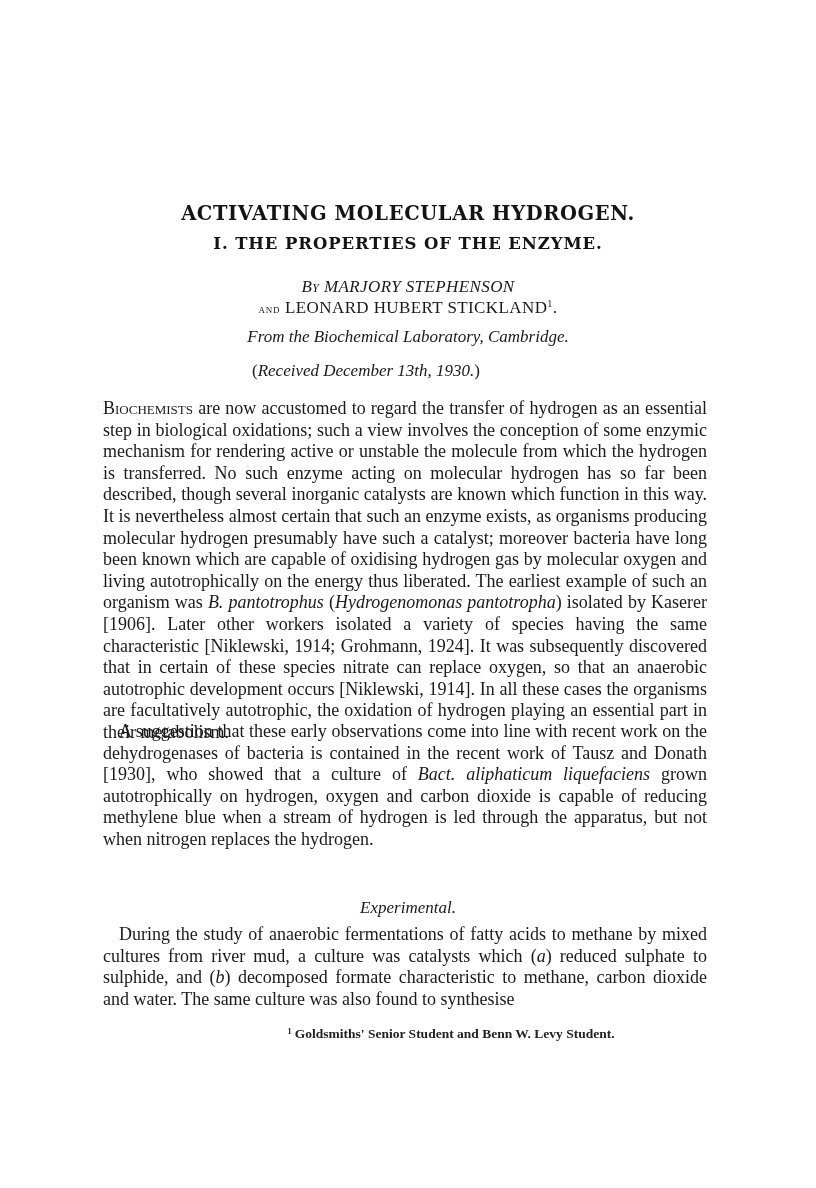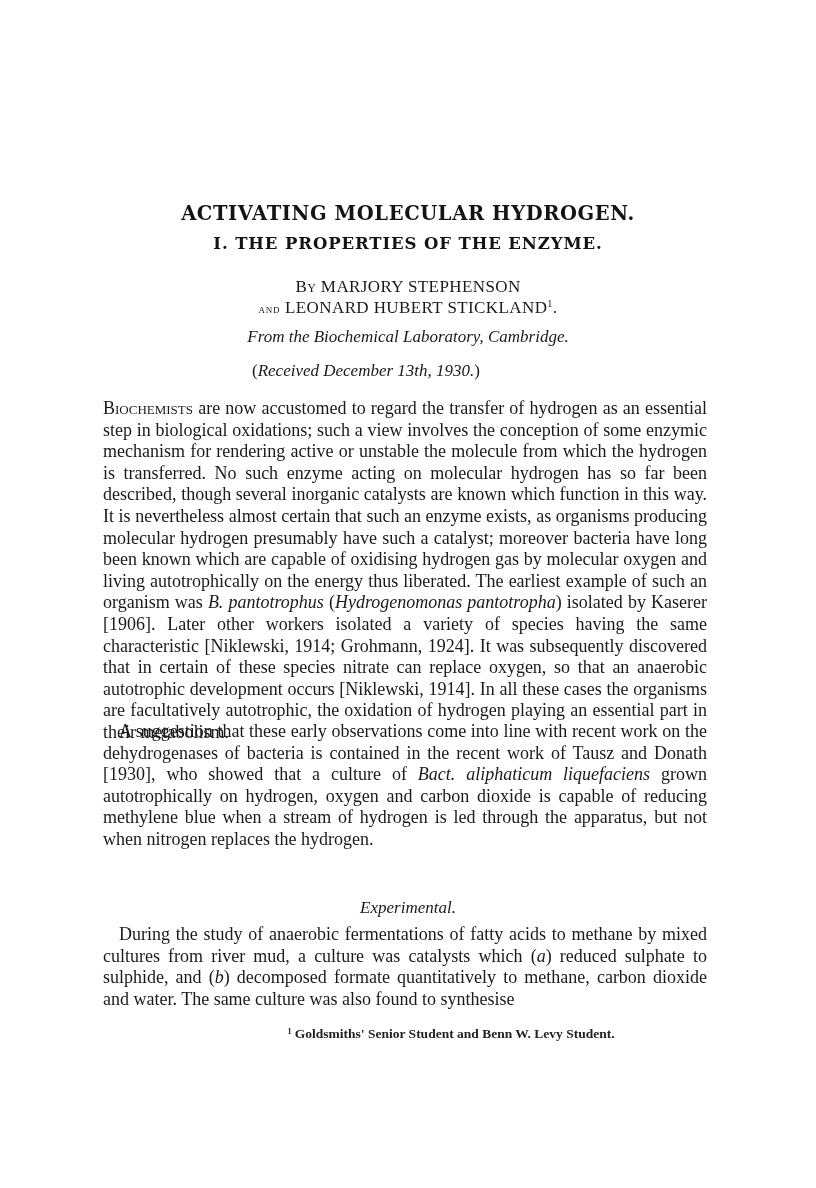--- a/index.html
+++ b/index.html
@@ -7,21 +7,21 @@
          font-family: "DejaVu Serif", "Liberation Serif", serif; color: #1a1a1a; }
   .page { position: absolute; left: 0; top: 0; width: 816px; height: 1188px; }
   .title { position: absolute; left: 0; width: 816px; text-align: center;
            font-family: "DejaVu Serif", serif; font-weight: bold; color: #141414;
            letter-spacing: 0.6px; }
   .t1 { top: 176px; font-size: 19.5px; }
   .t2 { top: 202px; font-size: 19.5px; }
   .t3 { top: 234px; font-size: 16.5px; letter-spacing: 0.9px; }
   .byline { position: absolute; left: 0; width: 816px; text-align: center;
             font-family: "Liberation Serif", serif; font-size: 17px; letter-spacing: 0.4px; }
-  .b1 { top: 277px; }
+  .b1 { top: 277px; font-style: italic; }
   .b2 { top: 298px; }
   .sc { font-variant: small-caps; }
   .sc-small { font-size: 13px; letter-spacing: 0.8px; }
   .aff { position: absolute; left: 0; width: 816px; text-align: center; top: 327px;
          font-family: "Liberation Serif", serif; font-style: italic; font-size: 17px; }
   .recv { position: absolute; left: 0; width: 732px; text-align: center; top: 361px;
           font-family: "Liberation Serif", serif; font-size: 17px; }
   .recv .it { font-style: italic; }
   .body { position: absolute; left: 103px; width: 604px;
           font-family: "Liberation Serif", serif; font-size: 18px; line-height: 21.6px;
@@ -65,20 +65,20 @@
     <p><span class="sc">Biochemists</span><span> are now accustomed to regard the transfer of hydrogen as an essential step in biological oxidations; such a view involves the conception of some enzymic mechanism for rendering active or unstable the molecule from which the hydrogen is transferred. No such enzyme acting on molecular hydrogen has so far been described, though several inorganic catalysts are known which function in this way. It is nevertheless almost certain that such an enzyme exists, as organisms producing molecular hydrogen presumably have such a catalyst; moreover bacteria have long been known which are capable of oxidising hydrogen gas by molecular oxygen and living autotrophically on the energy thus liberated. The earliest example of such an organism was </span><i>B. pantotrophus</i><span> (</span><i>Hydrogenomonas pantotropha</i><span>) isolated by Kaserer [1906]. Later other workers isolated a variety of species having the same characteristic [Niklewski, 1914; Grohmann, 1924]. It was subsequently discovered that in certain of these species nitrate can replace oxygen, so that an anaerobic autotrophic development occurs [Niklewski, 1914]. In all these cases the organisms are facultatively autotrophic, the oxidation of hydrogen playing an essential part in their metabolism.</span></p>
   </div>
 
   <div class="body p2">
     <p class="indent"><span>A suggestion that these early observations come into line with recent work on the dehydrogenases of bacteria is contained in the recent work of Tausz and Donath [1930], who showed that a culture of </span><i>Bact. aliphaticum liquefaciens</i><span> grown autotrophically on hydrogen, oxygen and carbon dioxide is capable of reducing methylene blue when a stream of hydrogen is led through the apparatus, but not when nitrogen replaces the hydrogen.</span></p>
   </div>
 
   <div class="heading">Experimental.</div>
 
   <div class="body p3">
-    <p class="indent"><span>During the study of anaerobic fermentations of fatty acids to methane by mixed cultures from river mud, a culture was catalysts which (</span><i>a</i><span>) reduced sulphate to sulphide, and (</span><i>b</i><span>) decomposed formate quantitatively to methane, carbon dioxide and water. The same culture was also found to synthesise</span></p>
+    <p class="indent"><span>During the study of anaerobic fermentations of fatty acids to methane by mixed cultures from river mud, a culture was catalysts which (</span><i>a</i><span>) reduced sulphate to sulphide, and (</span><i>b</i><span>) decomposed formate characteristic to methane, carbon dioxide and water. The same culture was also found to synthesise</span></p>
   </div>
 
   <div class="footnote">
     <sup>1</sup><span> Goldsmiths' Senior Student and Benn W. Levy Student.</span>
   </div>
 
 </div>
 
 </body></html>

